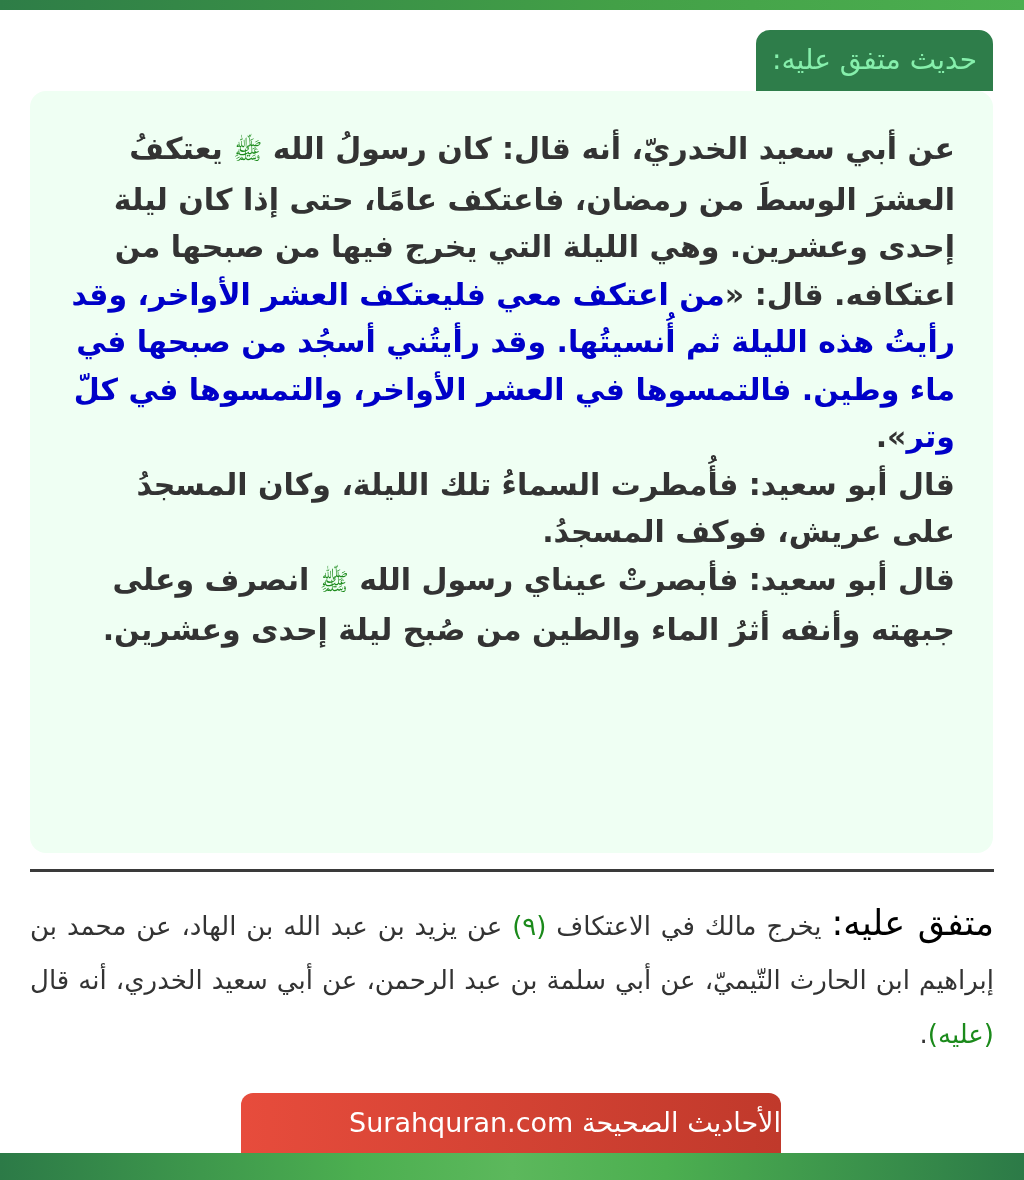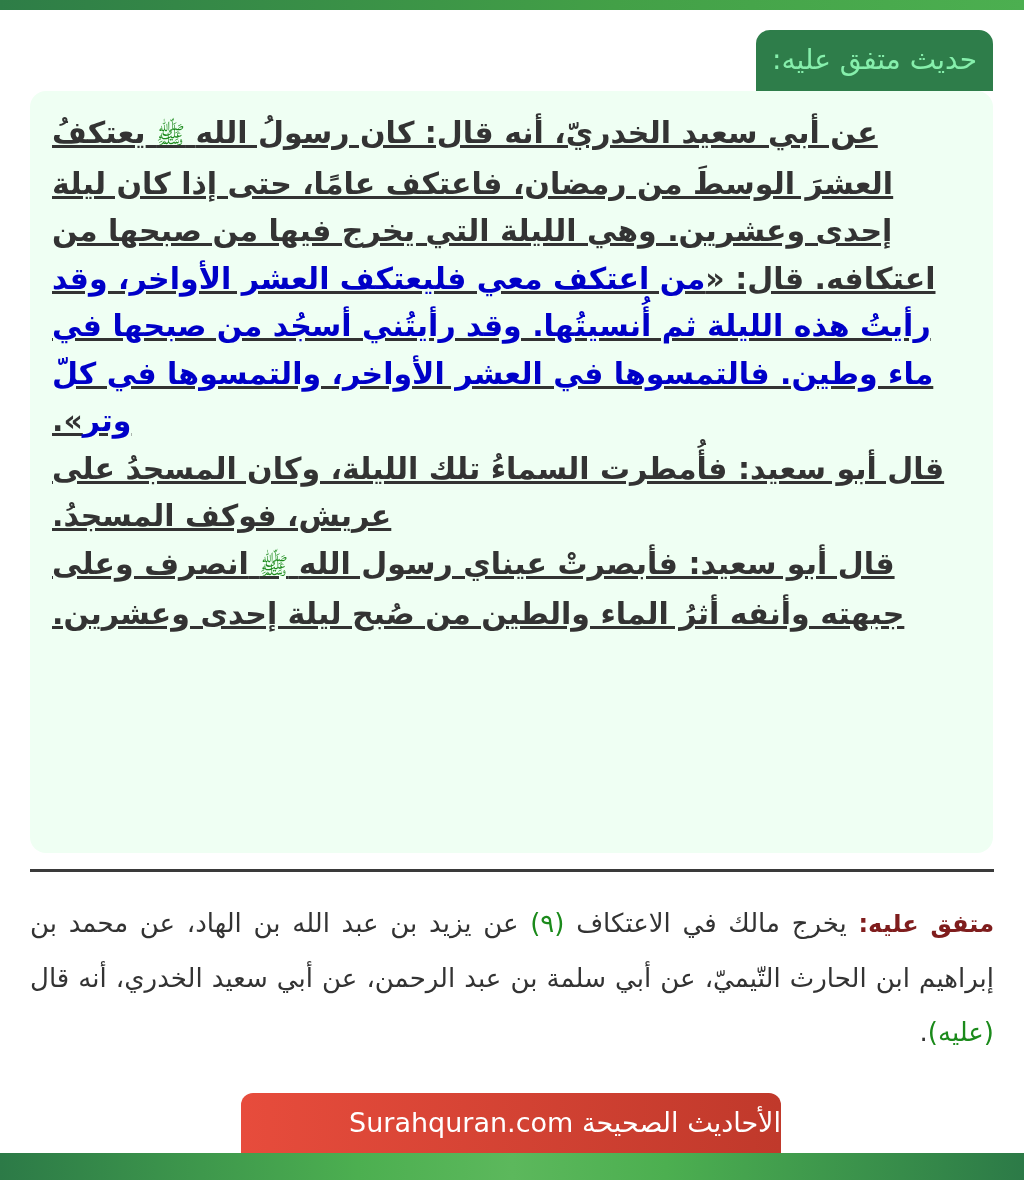--- a/index.html
+++ b/index.html
@@ -41,27 +41,26 @@
       width: 963px;
       height: 762px;
       background: #efffef;
       background: #effff3;
       border-radius: 16px;
       box-sizing: border-box;
       padding: 18px 22px 0 22px;
     }
     .hadith-text {
       direction: rtl;
-      text-align: left;
+      text-align: right;
       font-size: 30px;
       line-height: 47.5px;
       font-weight: bold;
       color: #333333;
-      margin: 0;
-      text-decoration: underline;
+      margin: 16px;
     }
     .hadith-text p {
       margin: 0;
     }
     .quote {
       color: #0000c8;
     }
     .salawat {
       color: #1b8a1b;
       font-weight: normal;
@@ -82,23 +81,23 @@
       width: 964px;
       direction: rtl;
       text-align: justify;
       text-align-last: right;
       font-size: 26px;
       line-height: 54px;
       color: #333333;
       margin: 0;
     }
     .narration .label {
-      color: #7f1d1d;
-      font-weight: bold;
-      font-size: 24px;
+      color: #000000;
+      font-weight: normal;
+      font-size: 35px;
     }
     .narration .green {
       color: #1b8a1b;
     }
     .source-badge {
       position: absolute;
       left: 241px;
       top: 1093px;
       width: 540px;
       height: 62px;

